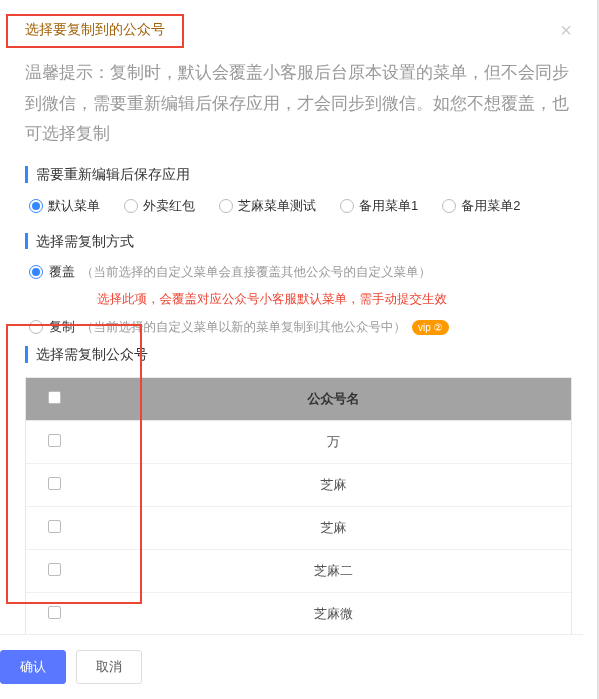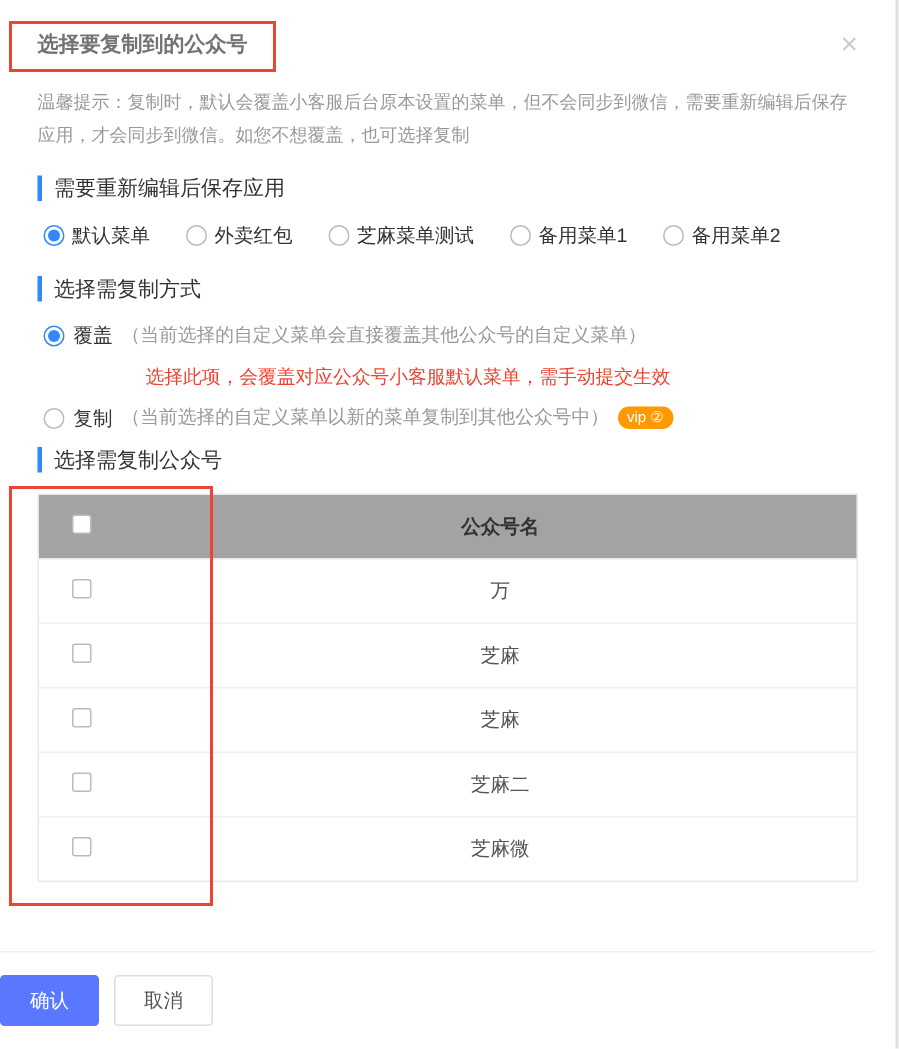--- a/index.html
+++ b/index.html
@@ -21,34 +21,34 @@
       padding: 20px 25px;
     }
     .dialog-header {
       display: flex;
       justify-content: space-between;
       align-items: center;
       margin-bottom: 18px;
     }
     .dialog-title {
       font-size: 14px;
-      font-weight: bold;
-      color: #737373;
+      font-weight: normal;
+      color: #a16207;
     }
     .close-btn {
       color: #ccc;
       font-size: 20px;
       cursor: pointer;
       background: none;
       border: none;
       line-height: 1;
     }
     .hint {
       color: #999;
-      font-size: 12px;
+      font-size: 17px;
       line-height: 1.8;
       margin-bottom: 16px;
     }
     .section-title {
       font-size: 14px;
       color: #333;
       border-left: 3px solid #3388ff;
       padding-left: 8px;
       margin-bottom: 14px;
       line-height: 1.2;

